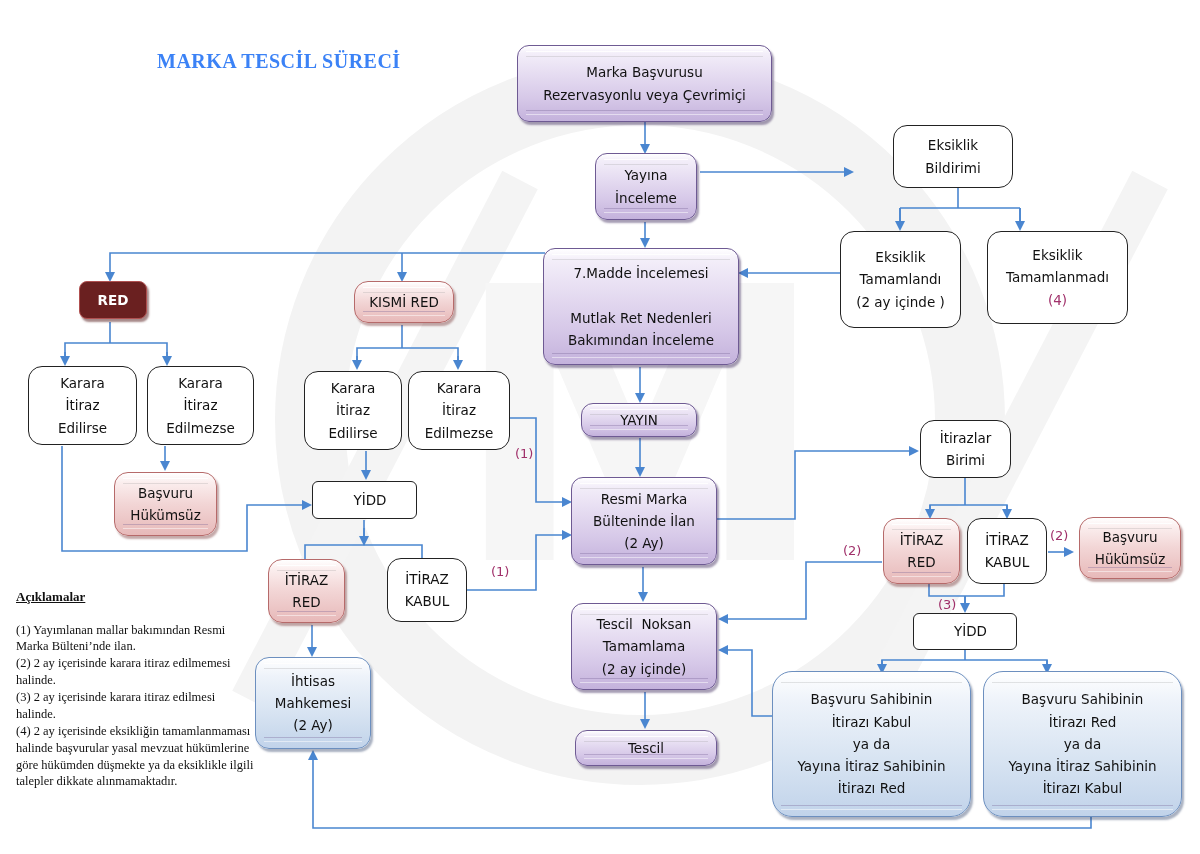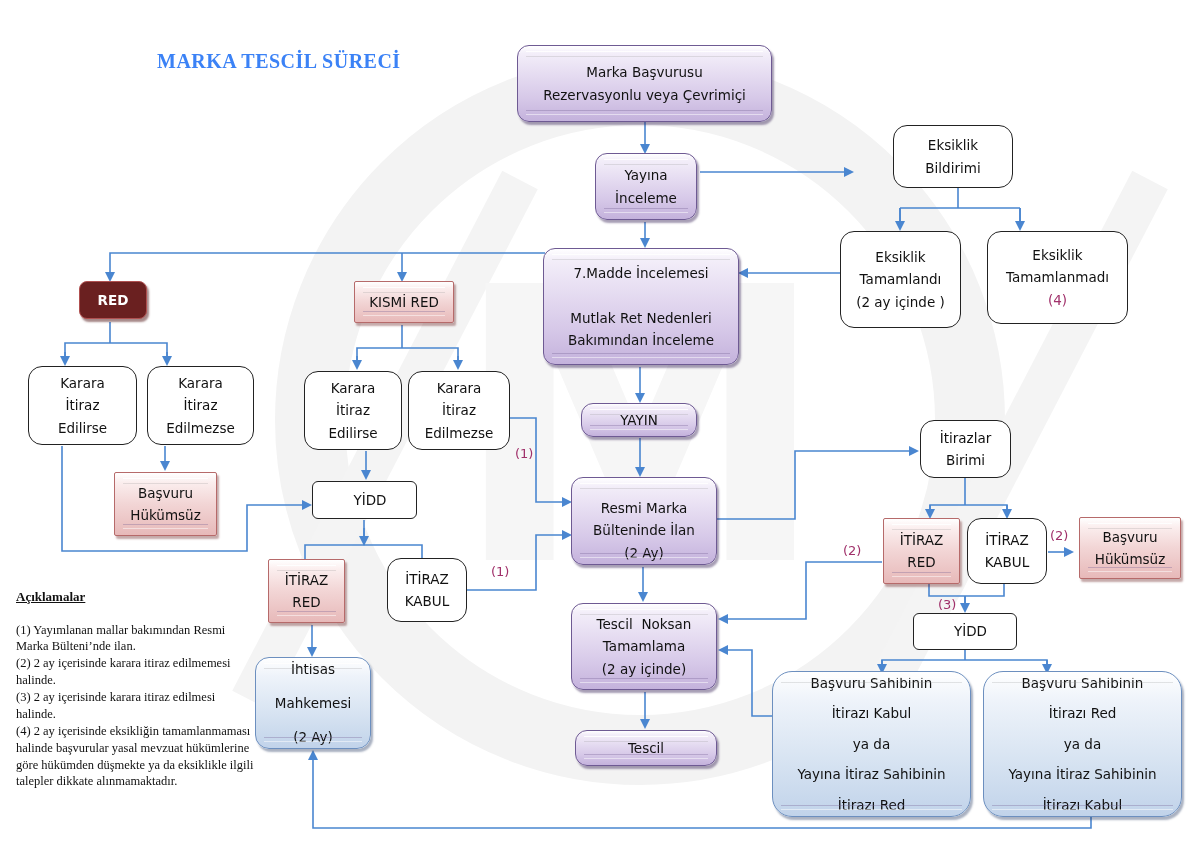--- a/index.html
+++ b/index.html
@@ -7,23 +7,23 @@
   #watermark { position:absolute; left:0; top:0; width:1200px; height:854px; pointer-events:none; }
   #edges { position:absolute; left:0; top:0; width:1200px; height:854px; pointer-events:none; }
   .title { position:absolute; left:157px; top:50px; font-family:Liberation Serif, serif; font-weight:bold; font-size:20px; color:#3b82f6; letter-spacing:0.5px; }
   .node { position:absolute; box-sizing:border-box; display:flex; flex-direction:column; justify-content:center; align-items:center; text-align:center; font-family:"DejaVu Sans", sans-serif; font-size:13.5px; color:#111; line-height:1.65; }
   .node span { display:block; white-space:nowrap; }
   .plain { background:#ffffff; border:1.5px solid #222; border-radius:14px; }
   .plain-sq { background:#ffffff; border:1.5px solid #222; border-radius:6px;padding-left:11px; }
   .purple { border:1.5px solid #6e5a93; border-radius:12px; box-shadow:2px 3px 2px rgba(60,40,90,0.45); background:linear-gradient(180deg,#ffffff 0%,#f3eef9 10%,#e7def2 35%,#d6c8e8 70%,#c4b2dc 100%); }
   .purple::before, .pink::before, .blue::before { content:""; position:absolute; left:8px; right:8px; top:5px; height:4px; border-top:1px solid rgba(255,255,255,0.9); border-bottom:1px solid rgba(150,150,150,0.25); }
   .purple::after, .pink::after, .blue::after { content:""; position:absolute; left:8px; right:8px; bottom:6px; height:3px; border-top:1px solid rgba(120,100,150,0.35); border-bottom:1px solid rgba(255,255,255,0.5); }
-  .pink { border:1.5px solid #b66a6a; border-radius:2px; box-shadow:2px 3px 2px rgba(110,40,40,0.4); background:linear-gradient(180deg,#ffffff 0%,#fbeeee 15%,#f2d5d5 50%,#e7b9b9 100%); }
+  .pink { border:1.5px solid #b66a6a; border-radius:14px; box-shadow:2px 3px 2px rgba(110,40,40,0.4); background:linear-gradient(180deg,#ffffff 0%,#fbeeee 15%,#f2d5d5 50%,#e7b9b9 100%); }
   .darkred { border:1.5px solid #b05050; border-radius:8px; box-shadow:2px 3px 2px rgba(80,20,20,0.5); background:#6a2020; color:#fff; font-weight:bold; }
-  .blue { border:1.5px solid #6c8fbf; border-radius:20px; box-shadow:2px 3px 2px rgba(40,60,100,0.4); background:linear-gradient(180deg,#ffffff 0%,#eef3fa 20%,#d8e4f2 60%,#c1d3ea 100%);justify-content:space-between; }
+  .blue { border:1.5px solid #6c8fbf; border-radius:20px; box-shadow:2px 3px 2px rgba(40,60,100,0.4); background:linear-gradient(180deg,#ffffff 0%,#eef3fa 20%,#d8e4f2 60%,#c1d3ea 100%); }
   .blue-sm { border-radius:14px; }
   .num { color:#a0306a; }
   .edge-label { position:absolute; font-family:"DejaVu Sans", sans-serif; font-size:13px; color:#a0306a; }
   .legend { position:absolute; left:16px; top:588px; width:240px; font-family:"Liberation Serif", serif; font-size:12.5px; color:#111; line-height:1.35; }
   .legend h3 { margin:0 0 16px 0; font-size:13px; font-weight:bold; text-decoration:underline; }
   .legend p { margin:0; }
 </style>
 </head>
 <body>
 
@@ -176,21 +176,21 @@
 <div class="node blue blue-sm" style="left:255px;top:657px;width:116px;height:92px;">
   <span>İhtisas</span>
   <span>Mahkemesi</span>
   <span>(2 Ay)</span>
 </div>
 
 <div class="node purple" style="left:581px;top:403px;width:116px;height:34px;">
   <span>YAYIN</span>
 </div>
 
-<div class="node purple" style="left:571px;top:477px;width:146px;height:88px;justify-content:flex-end;">
+<div class="node purple" style="left:571px;top:477px;width:146px;height:88px;">
   <span>Resmi Marka</span>
   <span>Bülteninde İlan</span>
   <span>(2 Ay)</span>
 </div>
 
 <div class="node purple" style="left:571px;top:603px;width:146px;height:87px;">
   <span style="white-space:pre;">Tescil  Noksan</span>
   <span>Tamamlama</span>
   <span>(2 ay içinde)</span>
 </div>

